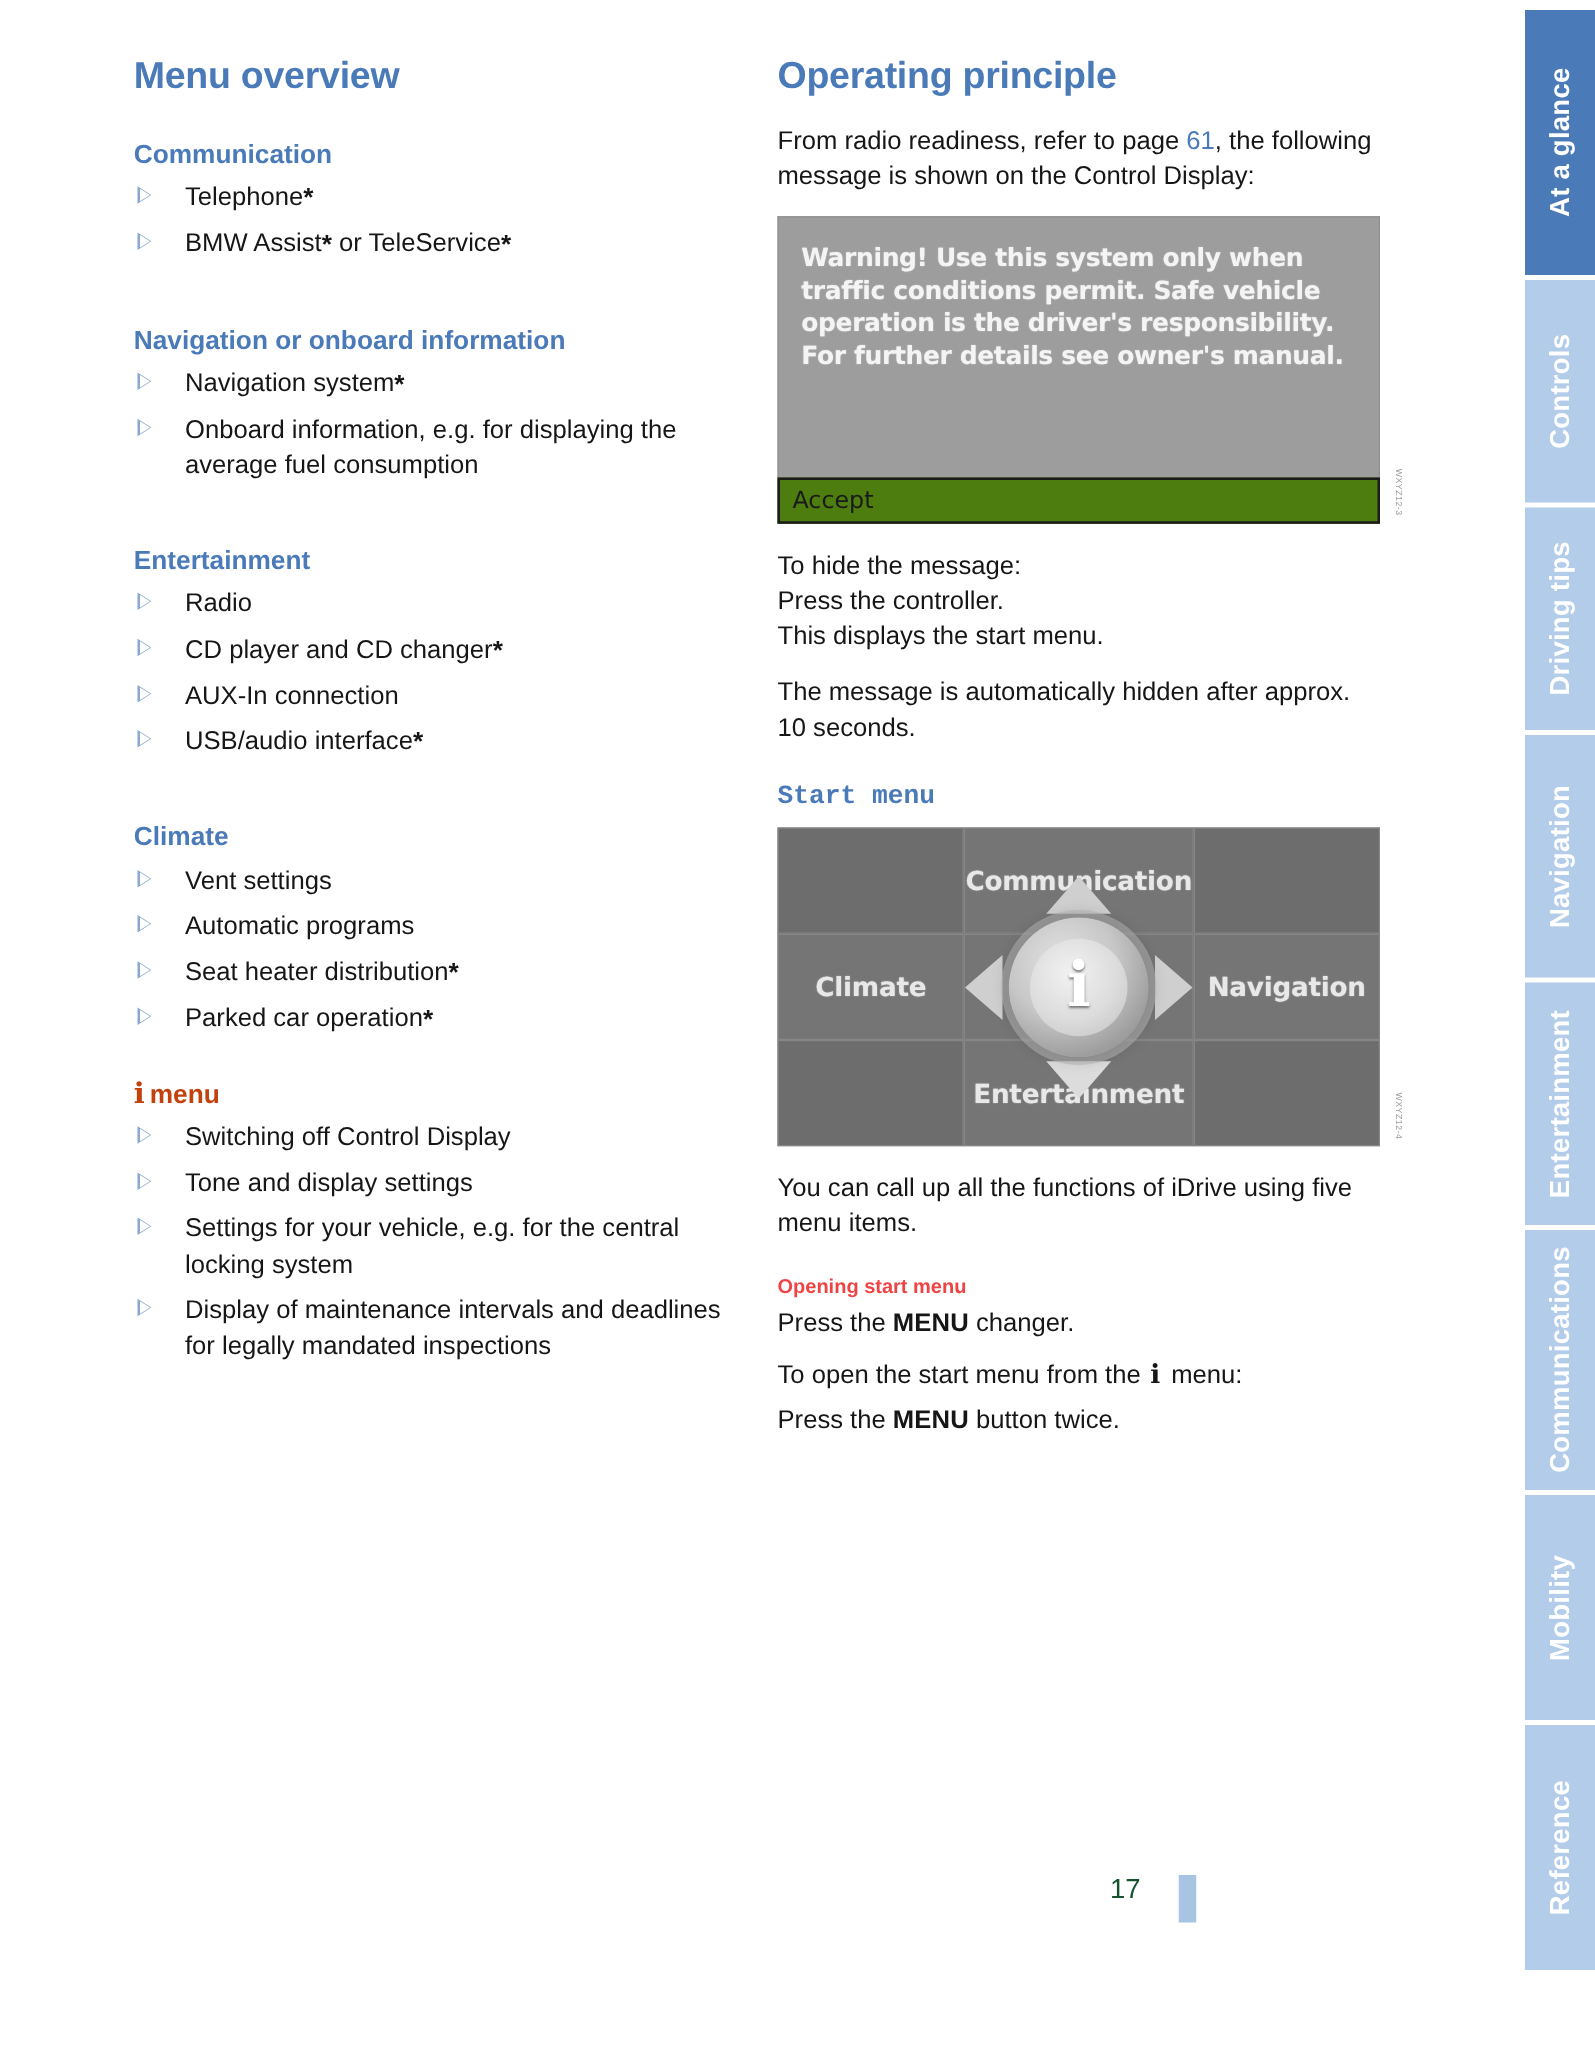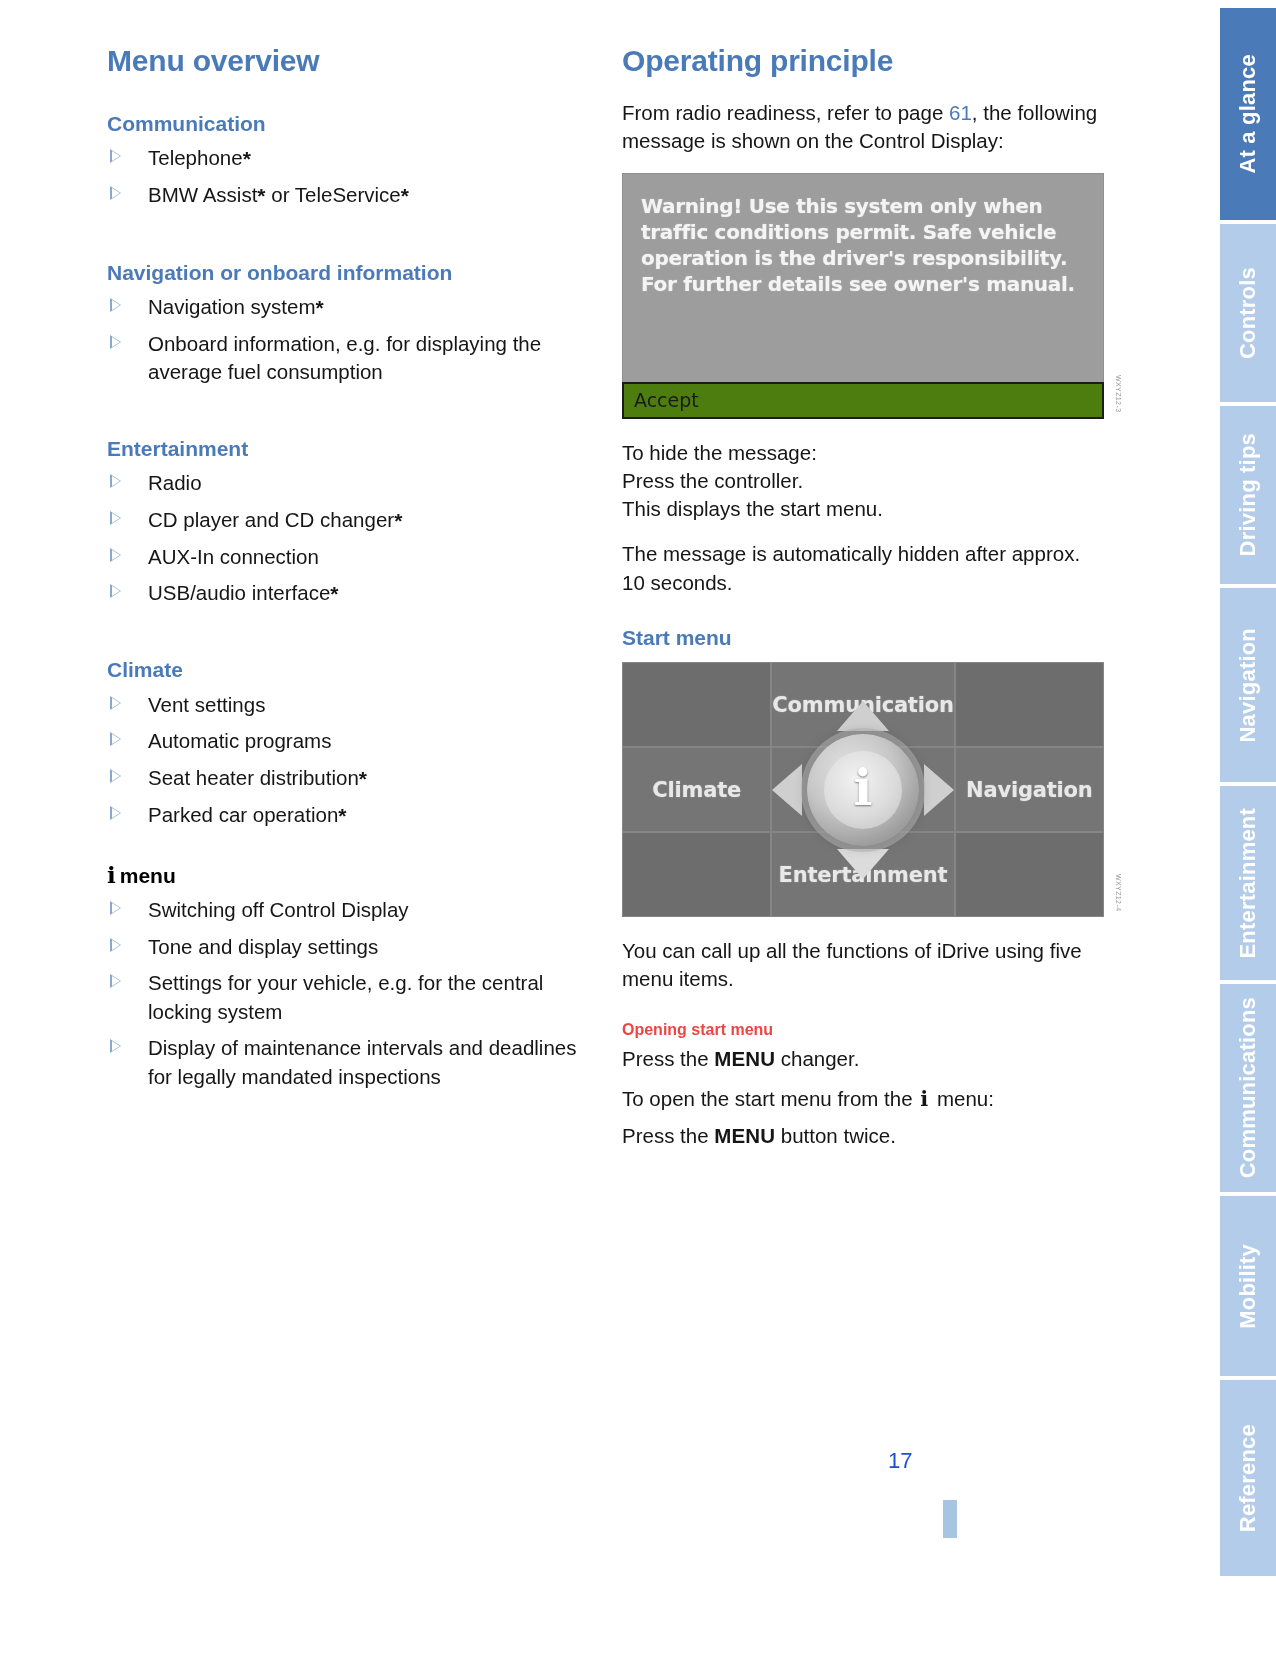--- a/index.html
+++ b/index.html
@@ -56,34 +56,35 @@
     line-height: 1.2;
   }
   h2.sub-head.spaced { margin-top: 49px; }
 
   h2.sub-head-right {
     font-size: 21px;
     font-weight: bold;
     color: #4a7ab8;
     margin: 16px 0 12px 0;
     line-height: 1.2;
+    font-family: Liberation Mono, monospace;
   }
   h3.sub-head-light {
     font-size: 16px;
     font-weight: bold;
     color: #ef4444;
     margin: 0 0 6px 0;
     line-height: 1.2;
   }
 
   
   .imenu-head {
     margin: 33px 0 8px 0;
     line-height: 1.2;
-    color: #000000;
+    color: #c2410c;
     font-weight: bold;
     font-size: 21px;
     display: block;
   }
   .glyph-i {
     font-family: "DejaVu Serif", serif;
     font-weight: bold;
     font-size: 23px;
     line-height: 1;
     padding-right: 4px;
@@ -344,23 +345,23 @@
     font-size: 22px;
     font-weight: bold;
     letter-spacing: 0.2px;
     white-space: nowrap;
   }
 
   
   .page-number {
     position: absolute;
     left: 888px;
-    top: 1448px;
+    top: 1498px;
     font-size: 22px;
-    color: #1d4ed8;
+    color: #14532d;
   }
   .page-marker {
     position: absolute;
     left: 943px;
     top: 1500px;
     width: 14px;
     height: 38px;
     background: #a8c4e3;
   }
 </style>

